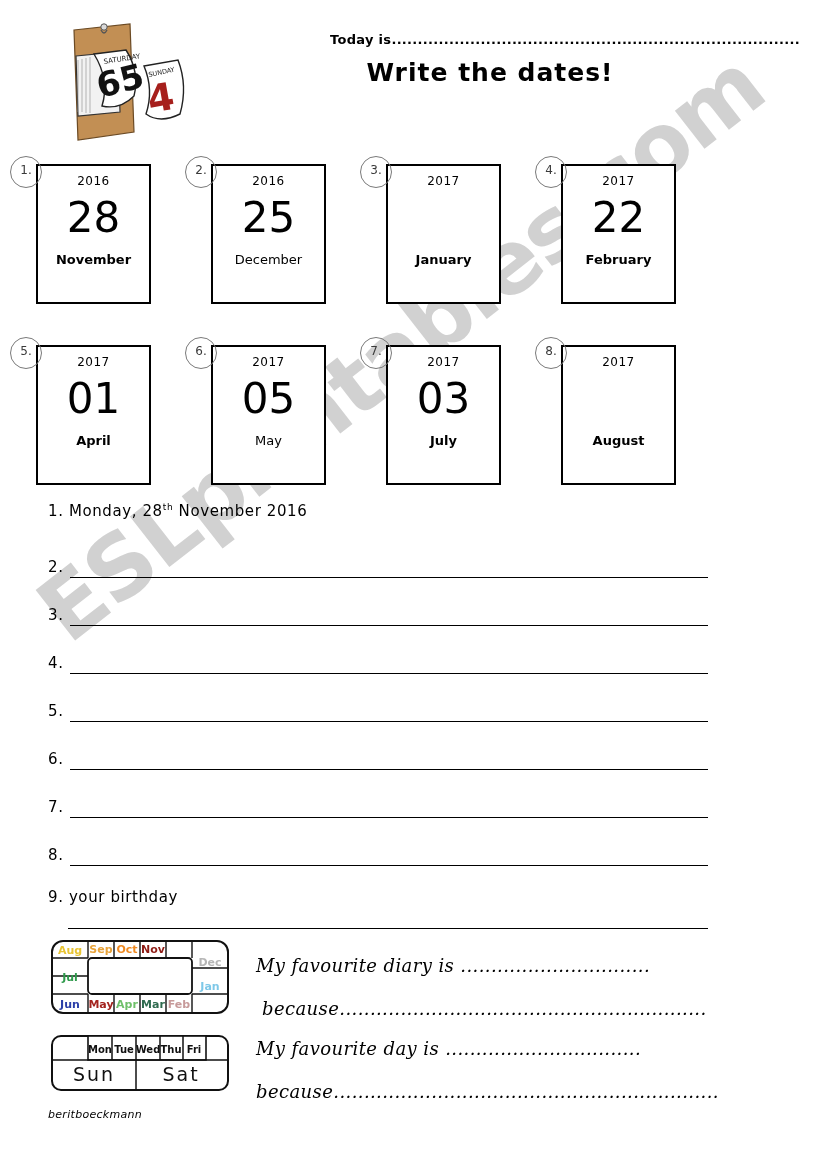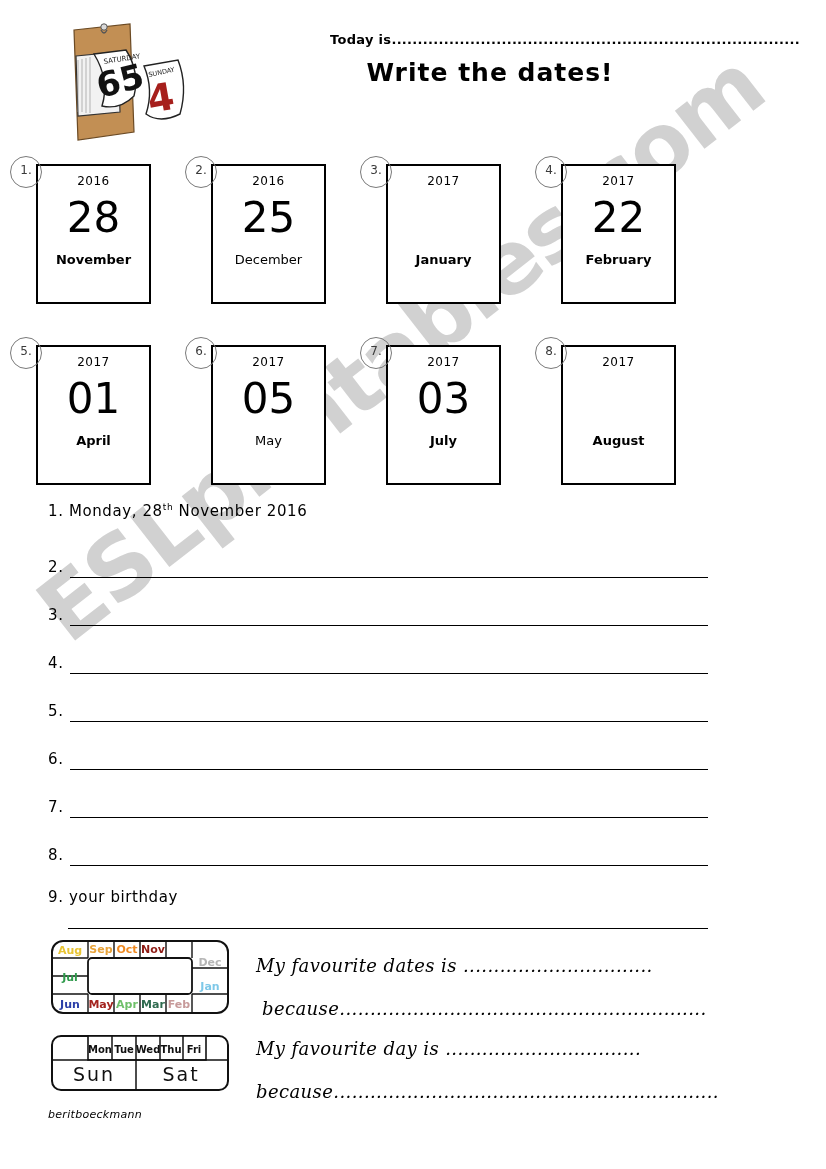--- a/index.html
+++ b/index.html
@@ -489,18 +489,18 @@
         <text x="121" y="20" text-anchor="middle">Thu</text>
         <text x="144" y="20" text-anchor="middle">Fri</text>
       </g>
     <g id="days-ring-weekend" font-family="DejaVu Sans, sans-serif" font-size="19" fill="#111">
         <text x="44" y="48" text-anchor="middle" letter-spacing="2">Sun</text>
         <text x="131" y="48" text-anchor="middle" letter-spacing="2">Sat</text>
       </g>
   </svg>
 </div>
 
-<div class="hw" id="hw-month-1">My favourite dates is ...............................</div>
+<div class="hw" id="hw-month-1">My favourite diary is ...............................</div>
 <div class="hw" id="hw-month-2"> because............................................................</div>
 <div class="hw" id="hw-day-1">My favourite day is ................................</div>
 <div class="hw" id="hw-day-2">because...............................................................</div>
 
 <div id="footer-credit">beritboeckmann</div>
 
 </body></html>

